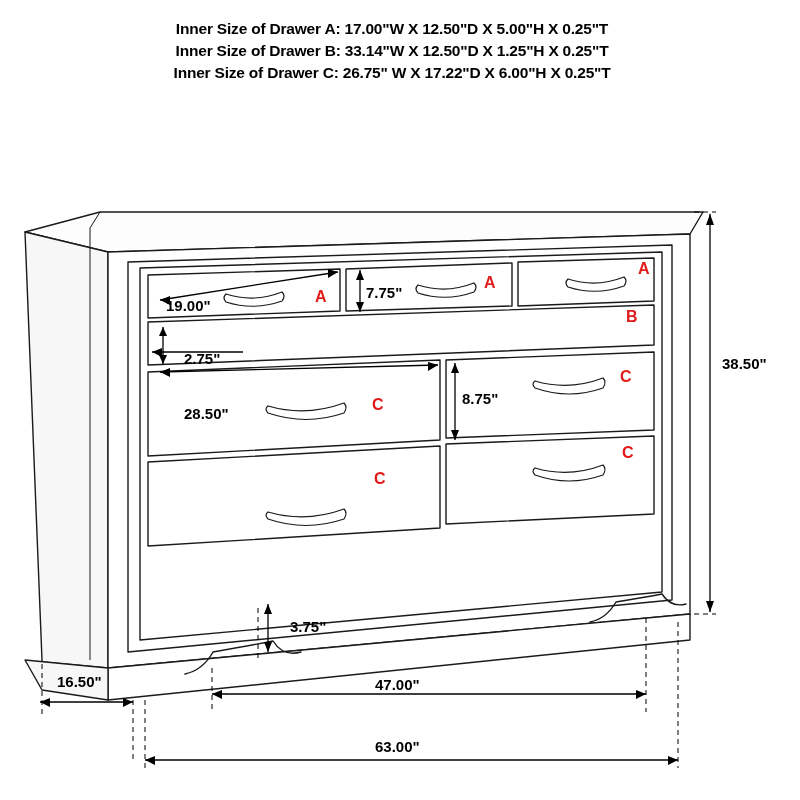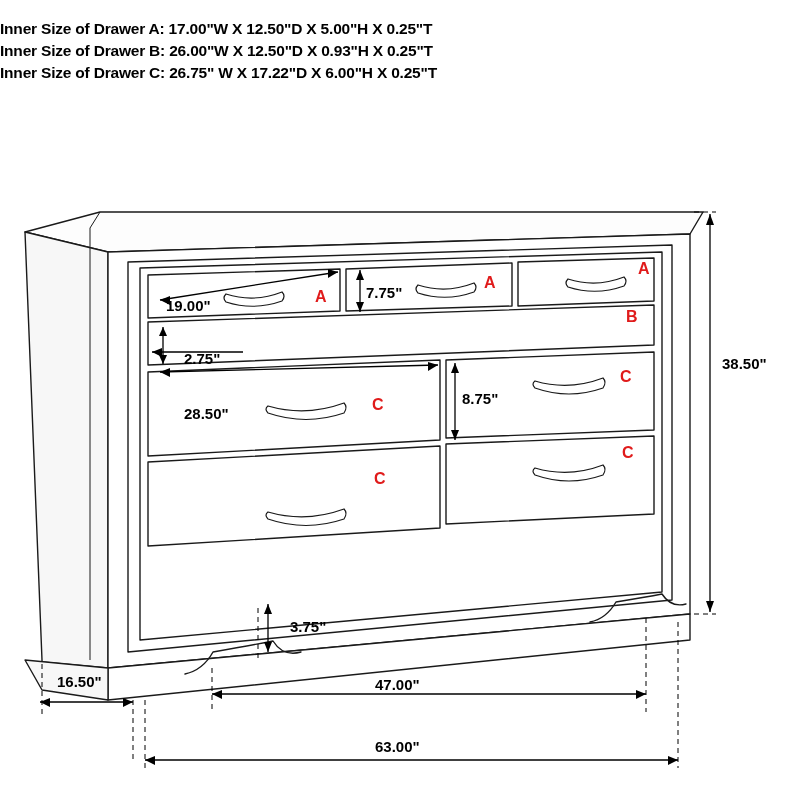--- a/index.html
+++ b/index.html
@@ -13,20 +13,21 @@
     height: 800px;
     background: #ffffff;
     font-family: "Liberation Sans", sans-serif;
     overflow: hidden;
   }
   .hdr {
     position: absolute;
     left: 0;
     top: 0;
     width: 784px;
+    text-align: center;
   }
   .hdr-line {
     font-size: 15.5px;
     font-weight: bold;
     color: #000000;
     line-height: 22px;
     letter-spacing: -0.2px;
     white-space: nowrap;
   }
   .dim {
@@ -59,21 +60,21 @@
   .side { fill: #f7f7f7; }
   .handle { fill: #ffffff; stroke: #1a1a1a; stroke-width: 1.2; }
 </style>
 </head>
 <body>
 
 <div id="stage">
 
   <div class="hdr" style="top:18px;">
     <div class="hdr-line">Inner Size of Drawer A: 17.00"W X 12.50"D X 5.00"H X 0.25"T</div>
-    <div class="hdr-line">Inner Size of Drawer B: 26.00"W X 12.50"D X 0.93"H X 0.25"T</div>
+    <div class="hdr-line">Inner Size of Drawer B: 33.14"W X 12.50"D X 1.25"H X 0.25"T</div>
     <div class="hdr-line">Inner Size of Drawer C: 26.75" W X 17.22"D X 6.00"H X 0.25"T</div>
   </div>
 
   <svg class="art" viewBox="0 0 800 800">
 
     <polygon class="ln top" points="25,232 100,212 703,212 690,234 108,252"></polygon>
 
     <polygon class="ln side" points="25,232 108,252 108,668 42,662 42,660"></polygon>
 
     <polygon class="ln face" points="108,252 690,234 690,614 108,668"></polygon>

